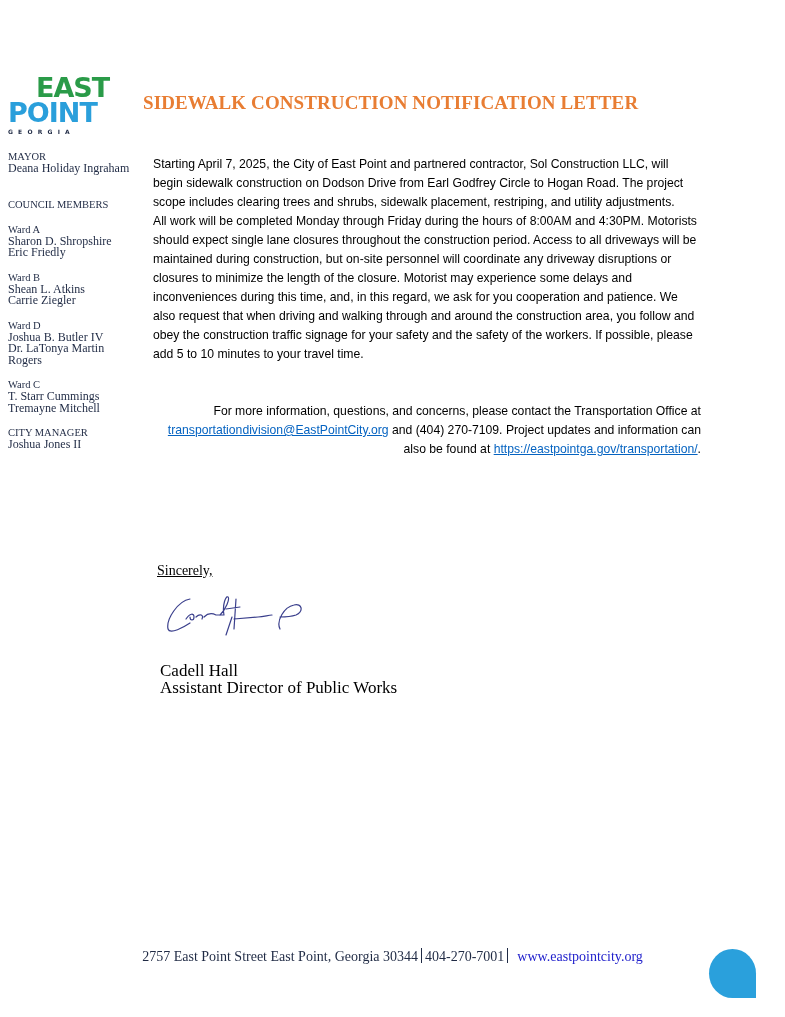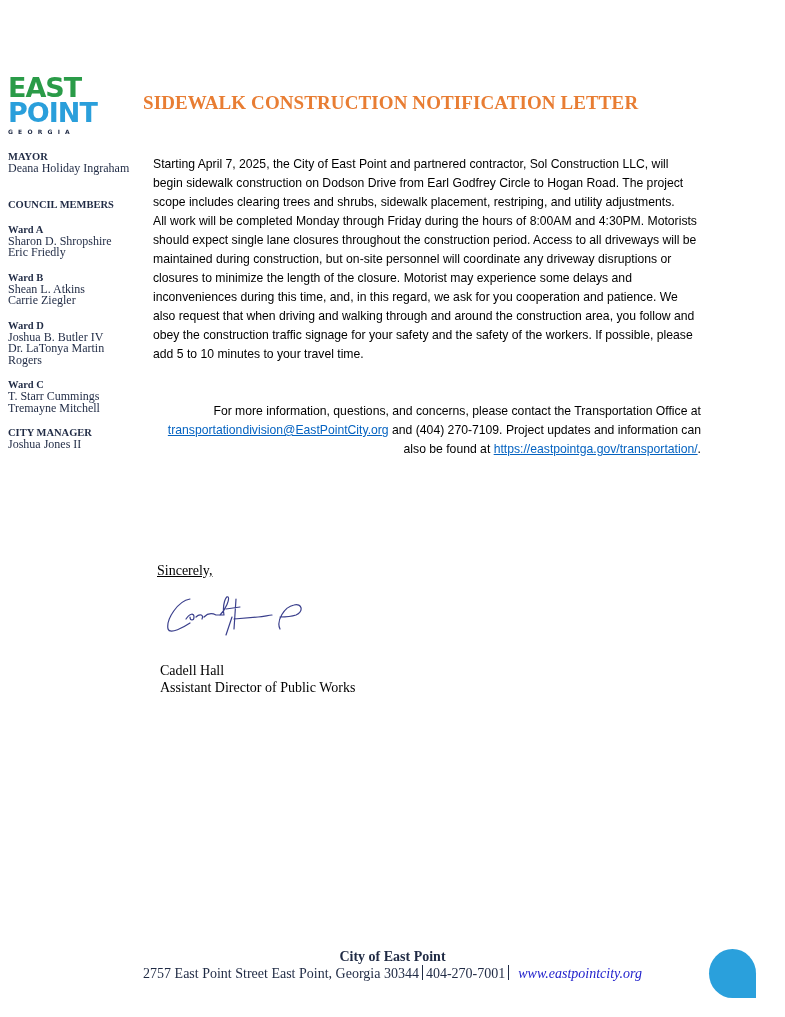--- a/index.html
+++ b/index.html
@@ -1,42 +1,42 @@
 <!DOCTYPE html>
 <html><head>
 <meta charset="utf-8">
 <style>
   html, body { margin:0; padding:0; background:#ffffff; }
   body { width:785px; height:1017px; position:relative; overflow:hidden; font-family:"Liberation Serif", serif; color:#000; }
   .logo { position:absolute; left:8px; top:76px; width:100px; }
-  .logo .east { font-family:"DejaVu Sans", sans-serif; font-weight:bold; font-size:27px; line-height:24px; color:#2a9b48; letter-spacing:-1px; }
+  .logo .east { font-family:"DejaVu Sans", sans-serif; font-weight:bold; font-size:27px; line-height:24px; color:#2a9b48; letter-spacing:-1px;margin-left:28px; }
   .logo .point { font-family:"DejaVu Sans", sans-serif; font-weight:bold; font-size:27px; line-height:26px; color:#2a9fdb; letter-spacing:-1px; }
   .logo .ga { font-family:"DejaVu Sans", sans-serif; font-weight:bold; font-size:6px; letter-spacing:5.2px; color:#1f2a44; margin-top:2px; }
 
   .sidebar { position:absolute; left:8px; top:151px; width:130px; color:#1f2a44; }
-  .sidebar .hd { font-weight:bold; font-size:10.5px; line-height:12px; }
+  .sidebar .hd { font-weight:normal; font-size:10.5px; line-height:12px; }
   .sidebar .nm { font-size:12px; line-height:11.5px; }
   .sidebar .grp { margin-bottom:13px; }
 
   .title { position:absolute; left:143px; top:92px; font-family:"Liberation Serif", serif; font-weight:bold; font-size:19px; color:#e87d33; letter-spacing:0.1px; white-space:nowrap; }
 
   .body { position:absolute; left:153px; top:155px; width:548px; font-family:Liberation Sans, sans-serif; font-size:12.2px; line-height:19px; color:#000; }
   .body p { margin:0; }
   .body .sub { font-weight:bold; margin-top:10px; }
   .body .contact { margin-top:38px;text-align:right; }
   .body a { color:#0563c1; text-decoration:underline; }
 
   .closing { position:absolute; left:157px; top:563px; font-size:14px;text-decoration:underline; }
   .sig { position:absolute; left:160px; top:585px; width:170px; height:60px; }
-  .signer { position:absolute; left:160px; top:662px; font-size:14px; line-height:17px; }
+  .signer { position:absolute; left:160px; top:662px; font-size:17px; line-height:17px; }
 
   .footer { position:absolute; left:0; width:785px; top:948px; text-align:center; font-size:14px; line-height:17px; color:#1f2a44; }
   .footer .org { font-weight:bold; }
   .footer .sep { display:inline-block; width:1px; height:15px; background:#1f2a44; vertical-align:-2px; margin:0 3px; }
-  .footer a { color:#2222cc; text-decoration:none; margin-left:6px;font-style:italic; }
+  .footer a { color:#2222cc; text-decoration:none; margin-left:6px; }
 
   .drop { position:absolute; left:709px; top:949px; width:47px; height:49px; background:#2aa0dc; border-radius:50% 50% 0 50%; }
 </style>
 </head>
 <body>
 
 <div class="logo">
   <div class="east">EAST</div>
   <div class="point">POINT</div>
   <div class="ga">GEORGIA</div>
@@ -89,17 +89,16 @@
 <svg class="sig" viewBox="0 0 170 60">
   <path d="M30 14 C18 16 6 34 8 44 C10 50 24 42 30 38 M26 34 C30 28 34 28 34 32 C34 36 30 36 30 32 M36 32 C40 28 44 30 42 34 M44 32 C48 28 52 28 56 30 L64 30 M60 30 C66 24 70 14 68 12 C66 10 62 20 64 30 M72 32 L66 50 M66 24 L80 22 M76 14 L74 44 M74 34 L98 32 C104 32 108 30 112 30 M120 44 C116 36 124 22 134 20 C142 18 144 26 136 30 C130 32 124 32 120 32" fill="none" stroke="#3a3f8c" stroke-width="1.2" stroke-linecap="round"></path>
 </svg>
 
 <div class="signer">
   <div>Cadell Hall</div>
   <div>Assistant Director of Public Works</div>
 </div>
 
 <div class="footer">
-  <div class="org">City of East Point</div>
   <div><span>2757 East Point Street East Point, Georgia 30344</span><span class="sep"></span><span>404-270-7001</span><span class="sep"></span><a>www.eastpointcity.org</a></div>
 </div>
 
 <div class="drop"></div>
 
 </body></html>

